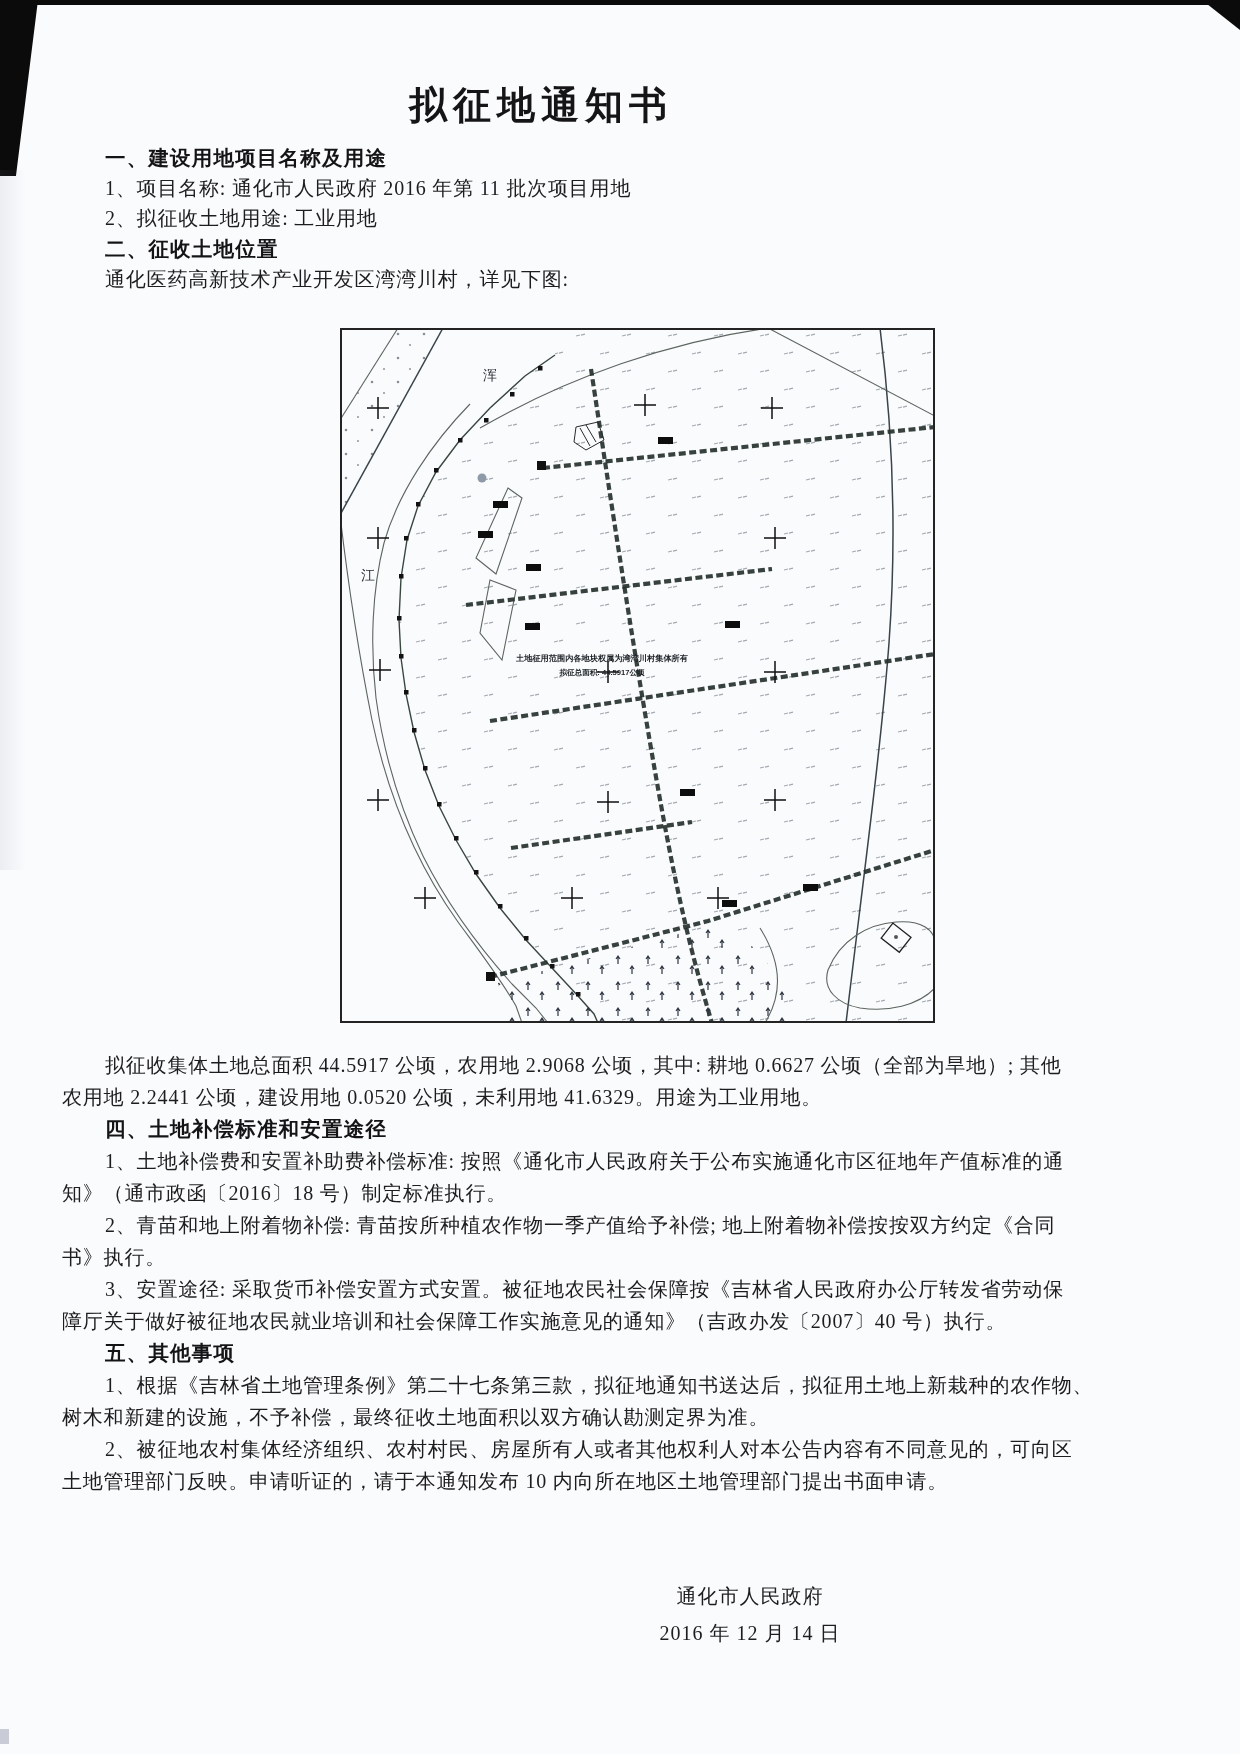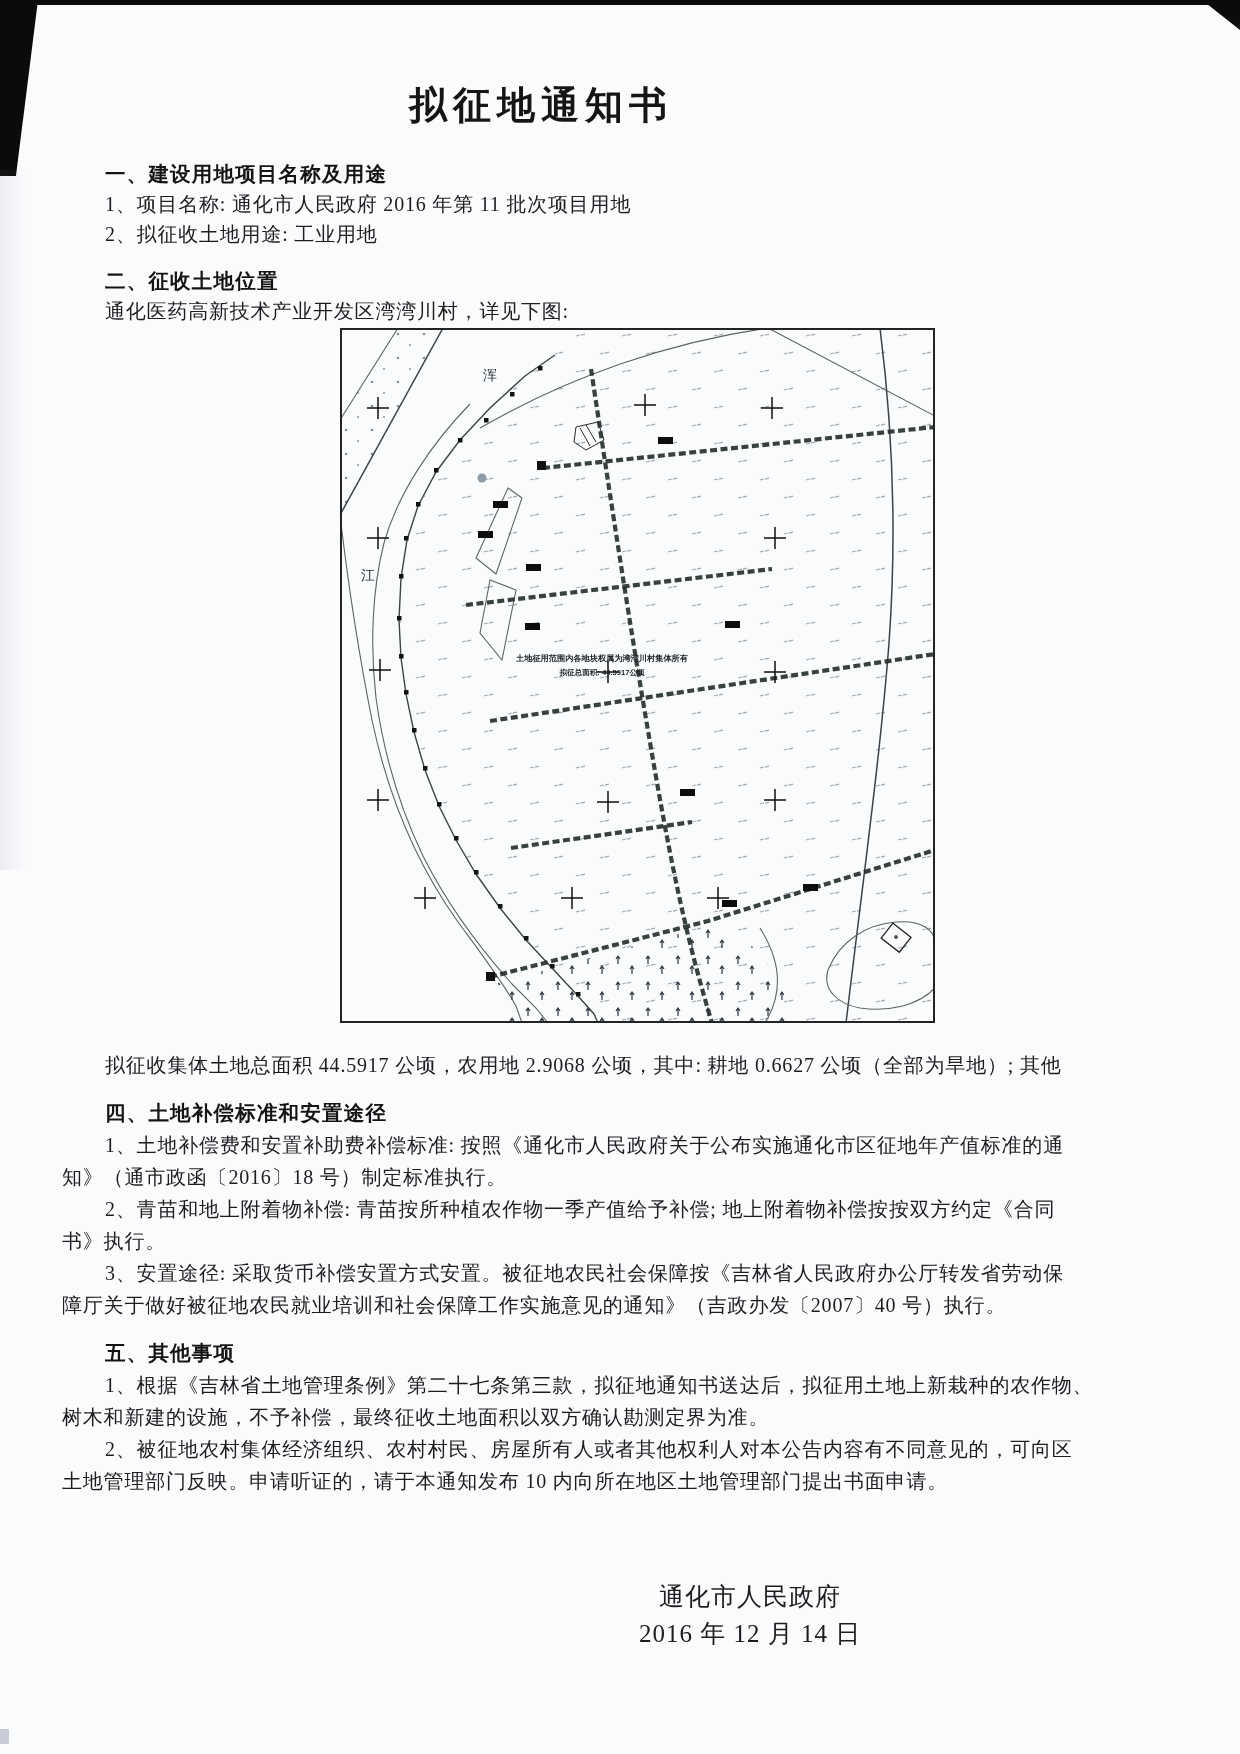--- a/index.html
+++ b/index.html
@@ -24,23 +24,23 @@
     font-size:38px;font-weight:bold;letter-spacing:6px;color:#151517;}
   .block{position:absolute;left:62px;width:1126px;}
   #intro-block{top:143px;}
   #intro-block .line{height:30.2px;line-height:30.2px;}
   #body-block{top:1049px;}
   #body-block .line{height:32px;line-height:32px;}
   .line{font-size:20px;letter-spacing:.8px;white-space:nowrap;}
   .line.indent{padding-left:43px;font-family:Liberation Serif, serif;}
   .line.flush{padding-left:0;}
   .line.heading{padding-left:43px;font-family:"Liberation Sans","DejaVu Sans",sans-serif;
-    font-weight:700;font-size:20.5px;letter-spacing:1.2px;color:#141416;margin-top:16px;}
+    font-weight:700;font-size:20.5px;letter-spacing:1.2px;color:#141416;}
   .signature{position:absolute;top:1578px;left:555px;width:390px;text-align:center;
-    font-size:25px;letter-spacing:1px;}
+    font-size:20px;letter-spacing:1px;}
   .signature div{height:37px;line-height:37px;}
   
   .map-wrap{position:absolute;top:328px;left:340px;width:595px;height:695px;}
   .map-wrap svg{display:block;}
   .road{stroke:#26312c;stroke-width:4.2;stroke-dasharray:7 3.5;fill:none;opacity:.92;}
   .thin{stroke:#5c655f;stroke-width:1.1;fill:none;}
   .thin-dark{stroke:#39434a;stroke-width:1.5;fill:none;}
   .cross{stroke:#101010;stroke-width:1.5;}
   .map-annot{font-family:"Liberation Sans","DejaVu Sans",sans-serif;font-weight:bold;fill:#1c2125;}
   .river-char{font-size:14px;fill:#2a2f36;font-family:"Liberation Serif","DejaVu Serif",serif;}
@@ -181,20 +181,21 @@
 
   <text class="river-char" x="150" y="52" text-anchor="middle">浑</text>
   <text class="river-char" x="28" y="252" text-anchor="middle">江</text>
 
   <rect x="1" y="1" width="593" height="693" fill="none" stroke="#232323" stroke-width="2"></rect>
 </svg>
 </div>
 
 <div class="block" id="body-block">
     <div class="line indent">拟征收集体土地总面积 44.5917 公顷，农用地 2.9068 公顷，其中: 耕地 0.6627 公顷（全部为旱地）; 其他</div>
+    <div class="line flush">农用地 2.2441 公顷，建设用地 0.0520 公顷，未利用地 41.6329。用途为工业用地。</div>
     <div class="line heading">四、土地补偿标准和安置途径</div>
     <div class="line indent">1、土地补偿费和安置补助费补偿标准: 按照《通化市人民政府关于公布实施通化市区征地年产值标准的通</div>
     <div class="line flush">知》（通市政函〔2016〕18 号）制定标准执行。</div>
     <div class="line indent">2、青苗和地上附着物补偿: 青苗按所种植农作物一季产值给予补偿; 地上附着物补偿按按双方约定《合同</div>
     <div class="line flush">书》执行。</div>
     <div class="line indent">3、安置途径: 采取货币补偿安置方式安置。被征地农民社会保障按《吉林省人民政府办公厅转发省劳动保</div>
     <div class="line flush">障厅关于做好被征地农民就业培训和社会保障工作实施意见的通知》（吉政办发〔2007〕40 号）执行。</div>
     <div class="line heading">五、其他事项</div>
     <div class="line indent">1、根据《吉林省土地管理条例》第二十七条第三款，拟征地通知书送达后，拟征用土地上新栽种的农作物、</div>
     <div class="line flush">树木和新建的设施，不予补偿，最终征收土地面积以双方确认勘测定界为准。</div>

